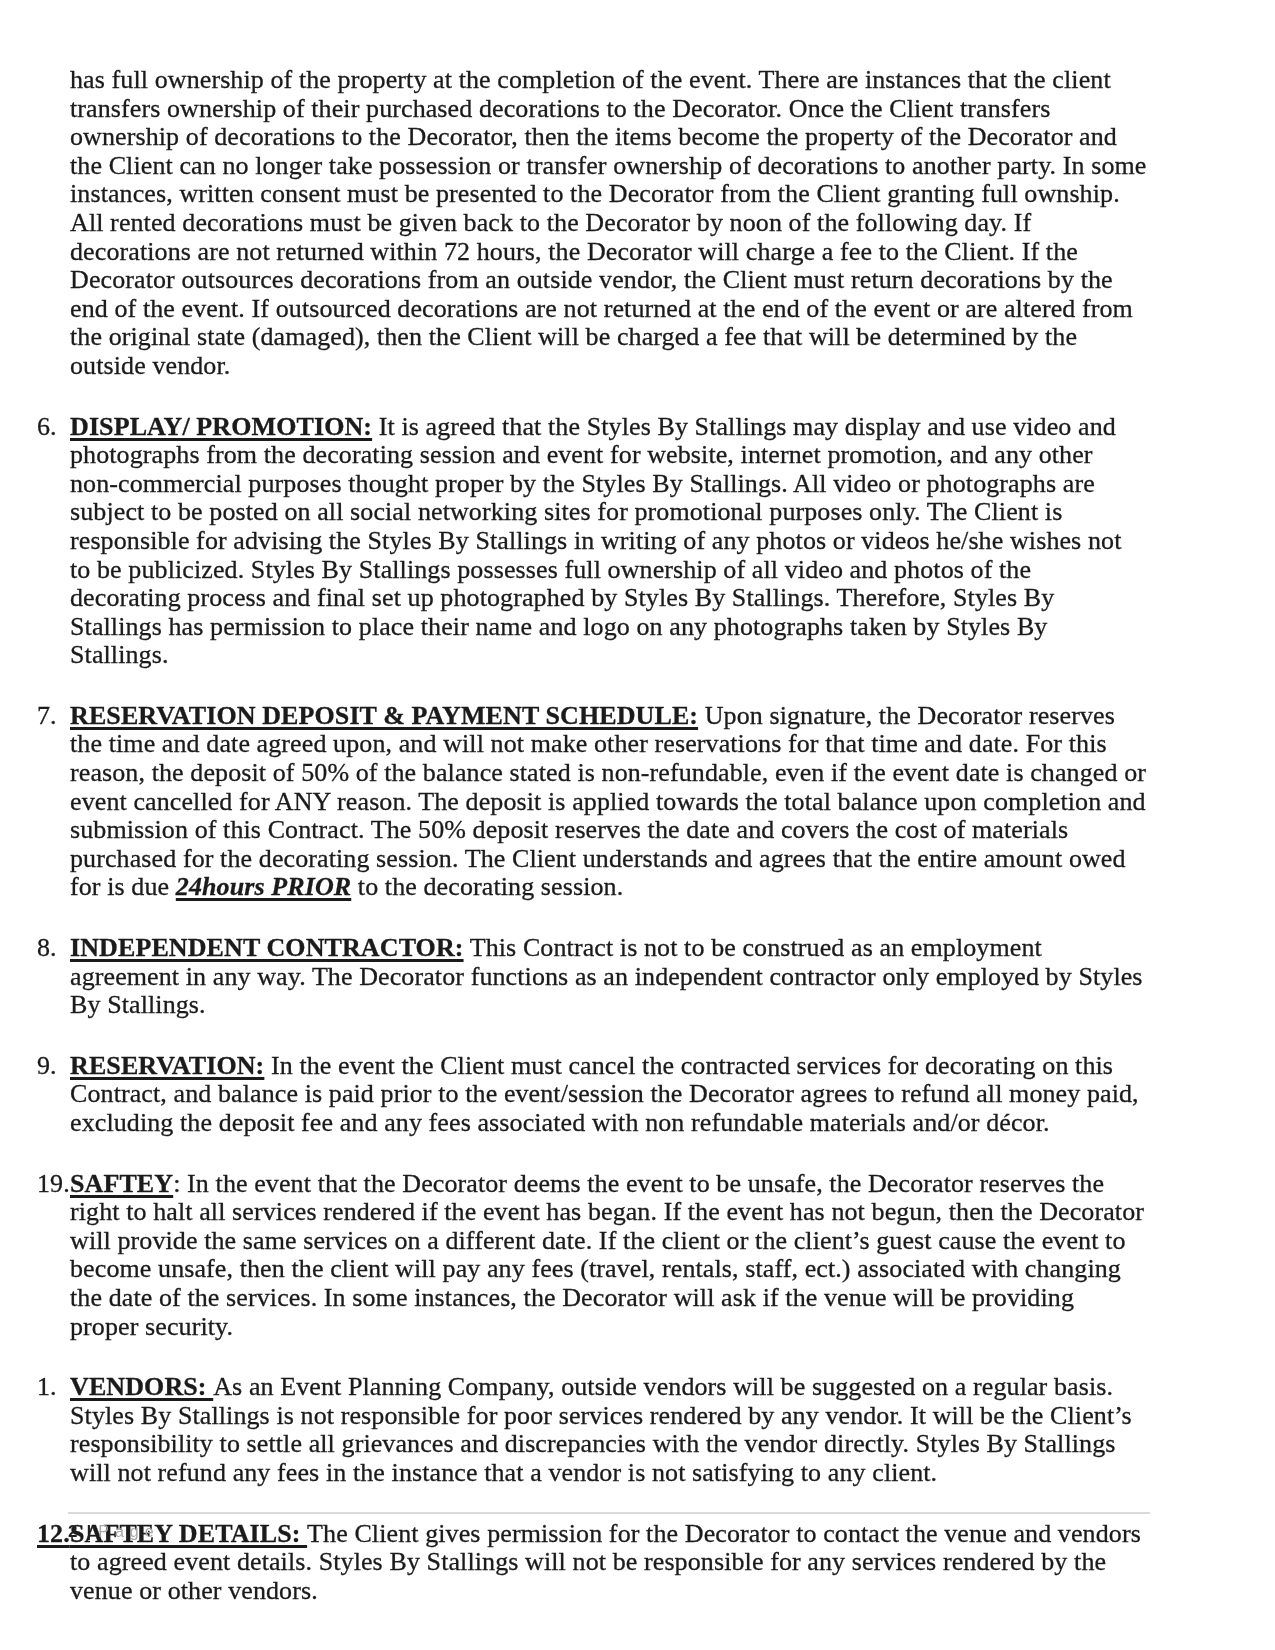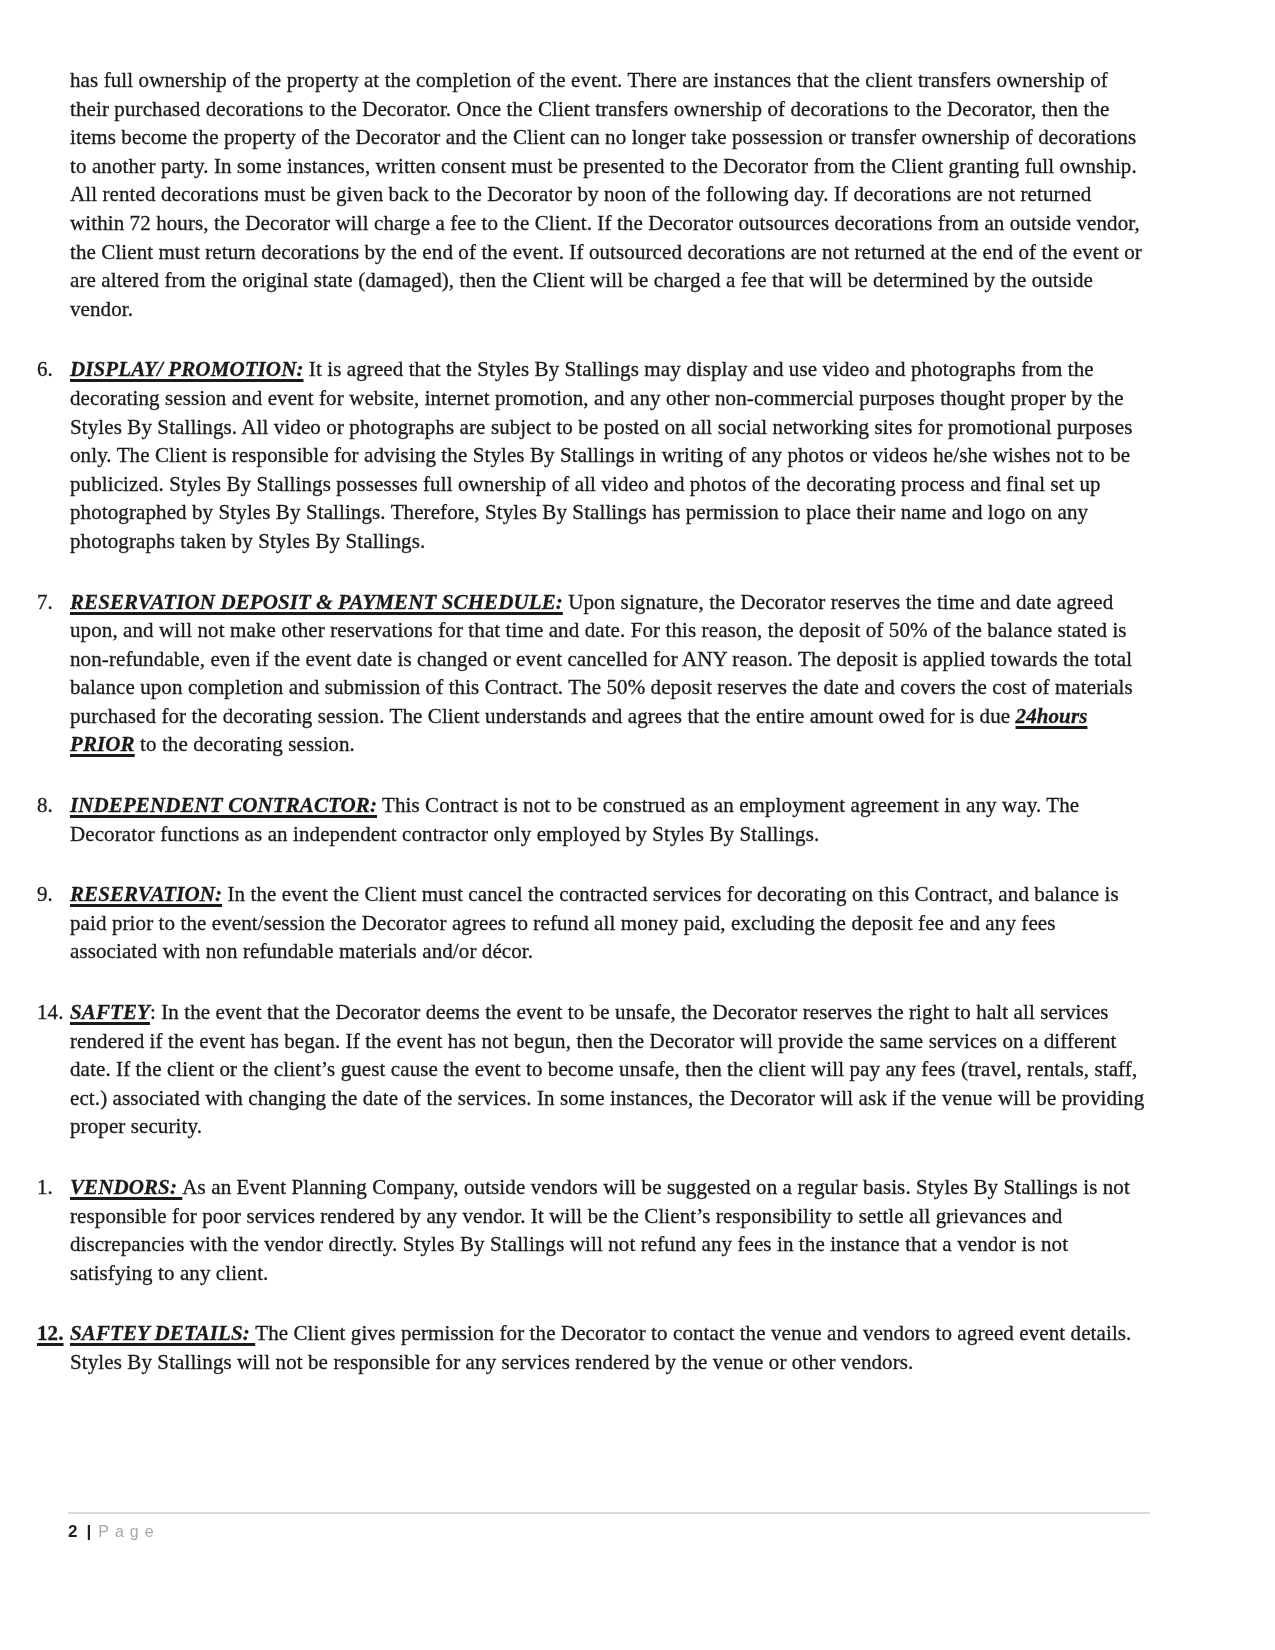--- a/index.html
+++ b/index.html
@@ -11,21 +11,21 @@
     margin: 0 auto;
     overflow: hidden;
     font-family: "Liberation Serif", "DejaVu Serif", serif;
     color: #1b1b1b;
   }
   .content {
     position: absolute;
     left: 70px;
     top: 66px;
     width: 1077px;
-    font-size: 21px;
+    font-size: 26px;
     line-height: 28.6px;
     letter-spacing: 0.1px;
     -webkit-text-stroke: 0.3px currentColor;
     text-align: left;
   }
   .para { margin: 0 0 32px 0; }
   .item { position: relative; margin: 0 0 32px 0; }
   .item:last-child { margin-bottom: 16px; }
   .num {
     position: absolute;
@@ -38,21 +38,20 @@
     text-decoration: underline;
     text-decoration-thickness: 2.5px;
     text-underline-offset: 3px;
   }
   .body { margin: 0; }
   .hd {
     font-weight: bold;
     text-decoration: underline;
     text-decoration-thickness: 2.5px;
     text-underline-offset: 3px;
-    font-style: italic;
   }
   .emph {
     font-weight: bold;
     font-style: italic;
     text-decoration: underline;
     text-decoration-thickness: 2.5px;
     text-underline-offset: 3px;
   }
   .footer {
     position: absolute;
@@ -94,21 +93,21 @@
       <span class="num">8.</span>
       <p class="body"><span class="hd">INDEPENDENT CONTRACTOR:</span><span> This Contract is not to be construed as an employment agreement in any way. The Decorator functions as an independent contractor only employed by Styles By Stallings.</span></p>
     </div>
 
     <div class="item">
       <span class="num">9.</span>
       <p class="body"><span class="hd">RESERVATION:</span><span> In the event the Client must cancel the contracted services for decorating on this Contract, and balance is paid prior to the event/session the Decorator agrees to refund all money paid, excluding the deposit fee and any fees associated with non refundable materials and/or décor.</span></p>
     </div>
 
     <div class="item">
-      <span class="num">14.</span>
+      <span class="num">19.</span>
       <p class="body"><span class="hd">SAFTEY</span><span>: In the event that the Decorator deems the event to be unsafe, the Decorator reserves the right to halt all services rendered if the event has began. If the event has not begun, then the Decorator will provide the same services on a different date.  If the client or the client’s guest cause the event to become unsafe, then the client will pay any fees (travel, rentals, staff, ect.) associated with changing the date of the services. In some instances, the Decorator will ask if the venue will be providing proper security.</span></p>
     </div>
 
     <div class="item">
       <span class="num">1.</span>
       <p class="body"><span class="hd">VENDORS: </span><span>As an Event Planning Company, outside vendors will be suggested on a regular basis. Styles By Stallings is not responsible for poor services rendered by any vendor. It will be the Client’s responsibility to settle all grievances and discrepancies with the vendor directly. Styles By Stallings will not refund any fees in the instance that a vendor is not satisfying to any client.</span></p>
     </div>
 
     <div class="item">
       <span class="num bold">12.</span>

